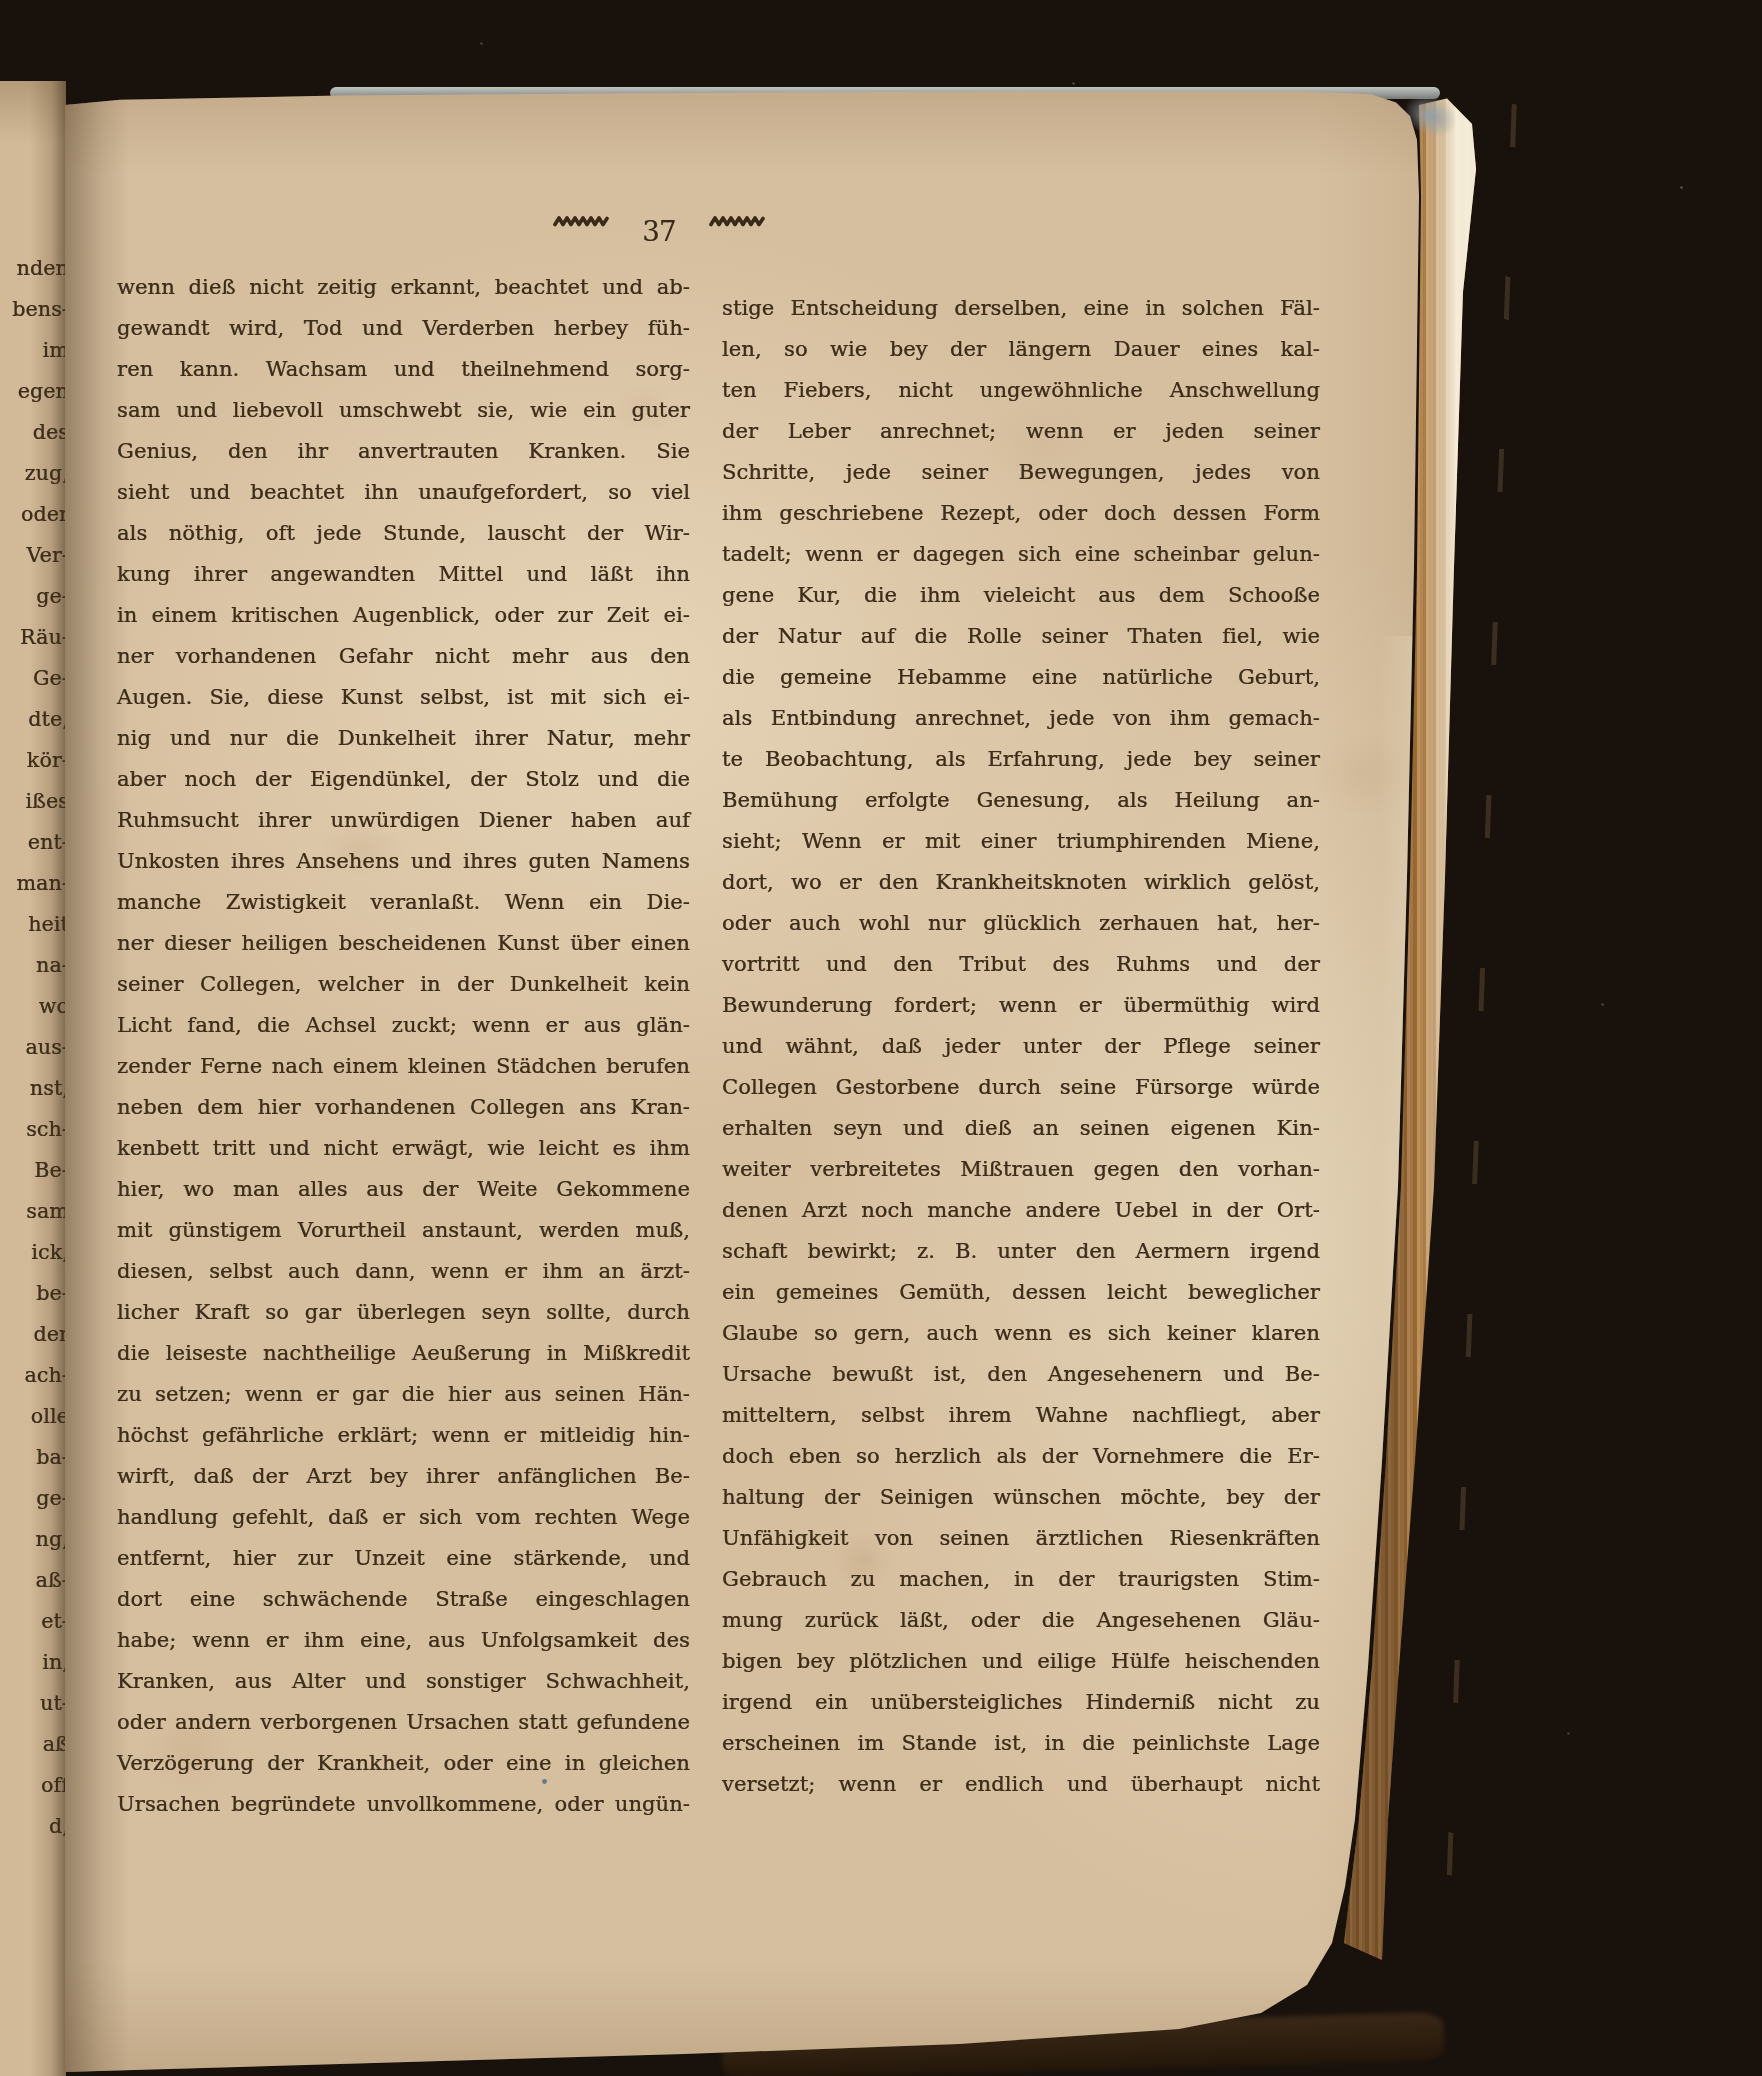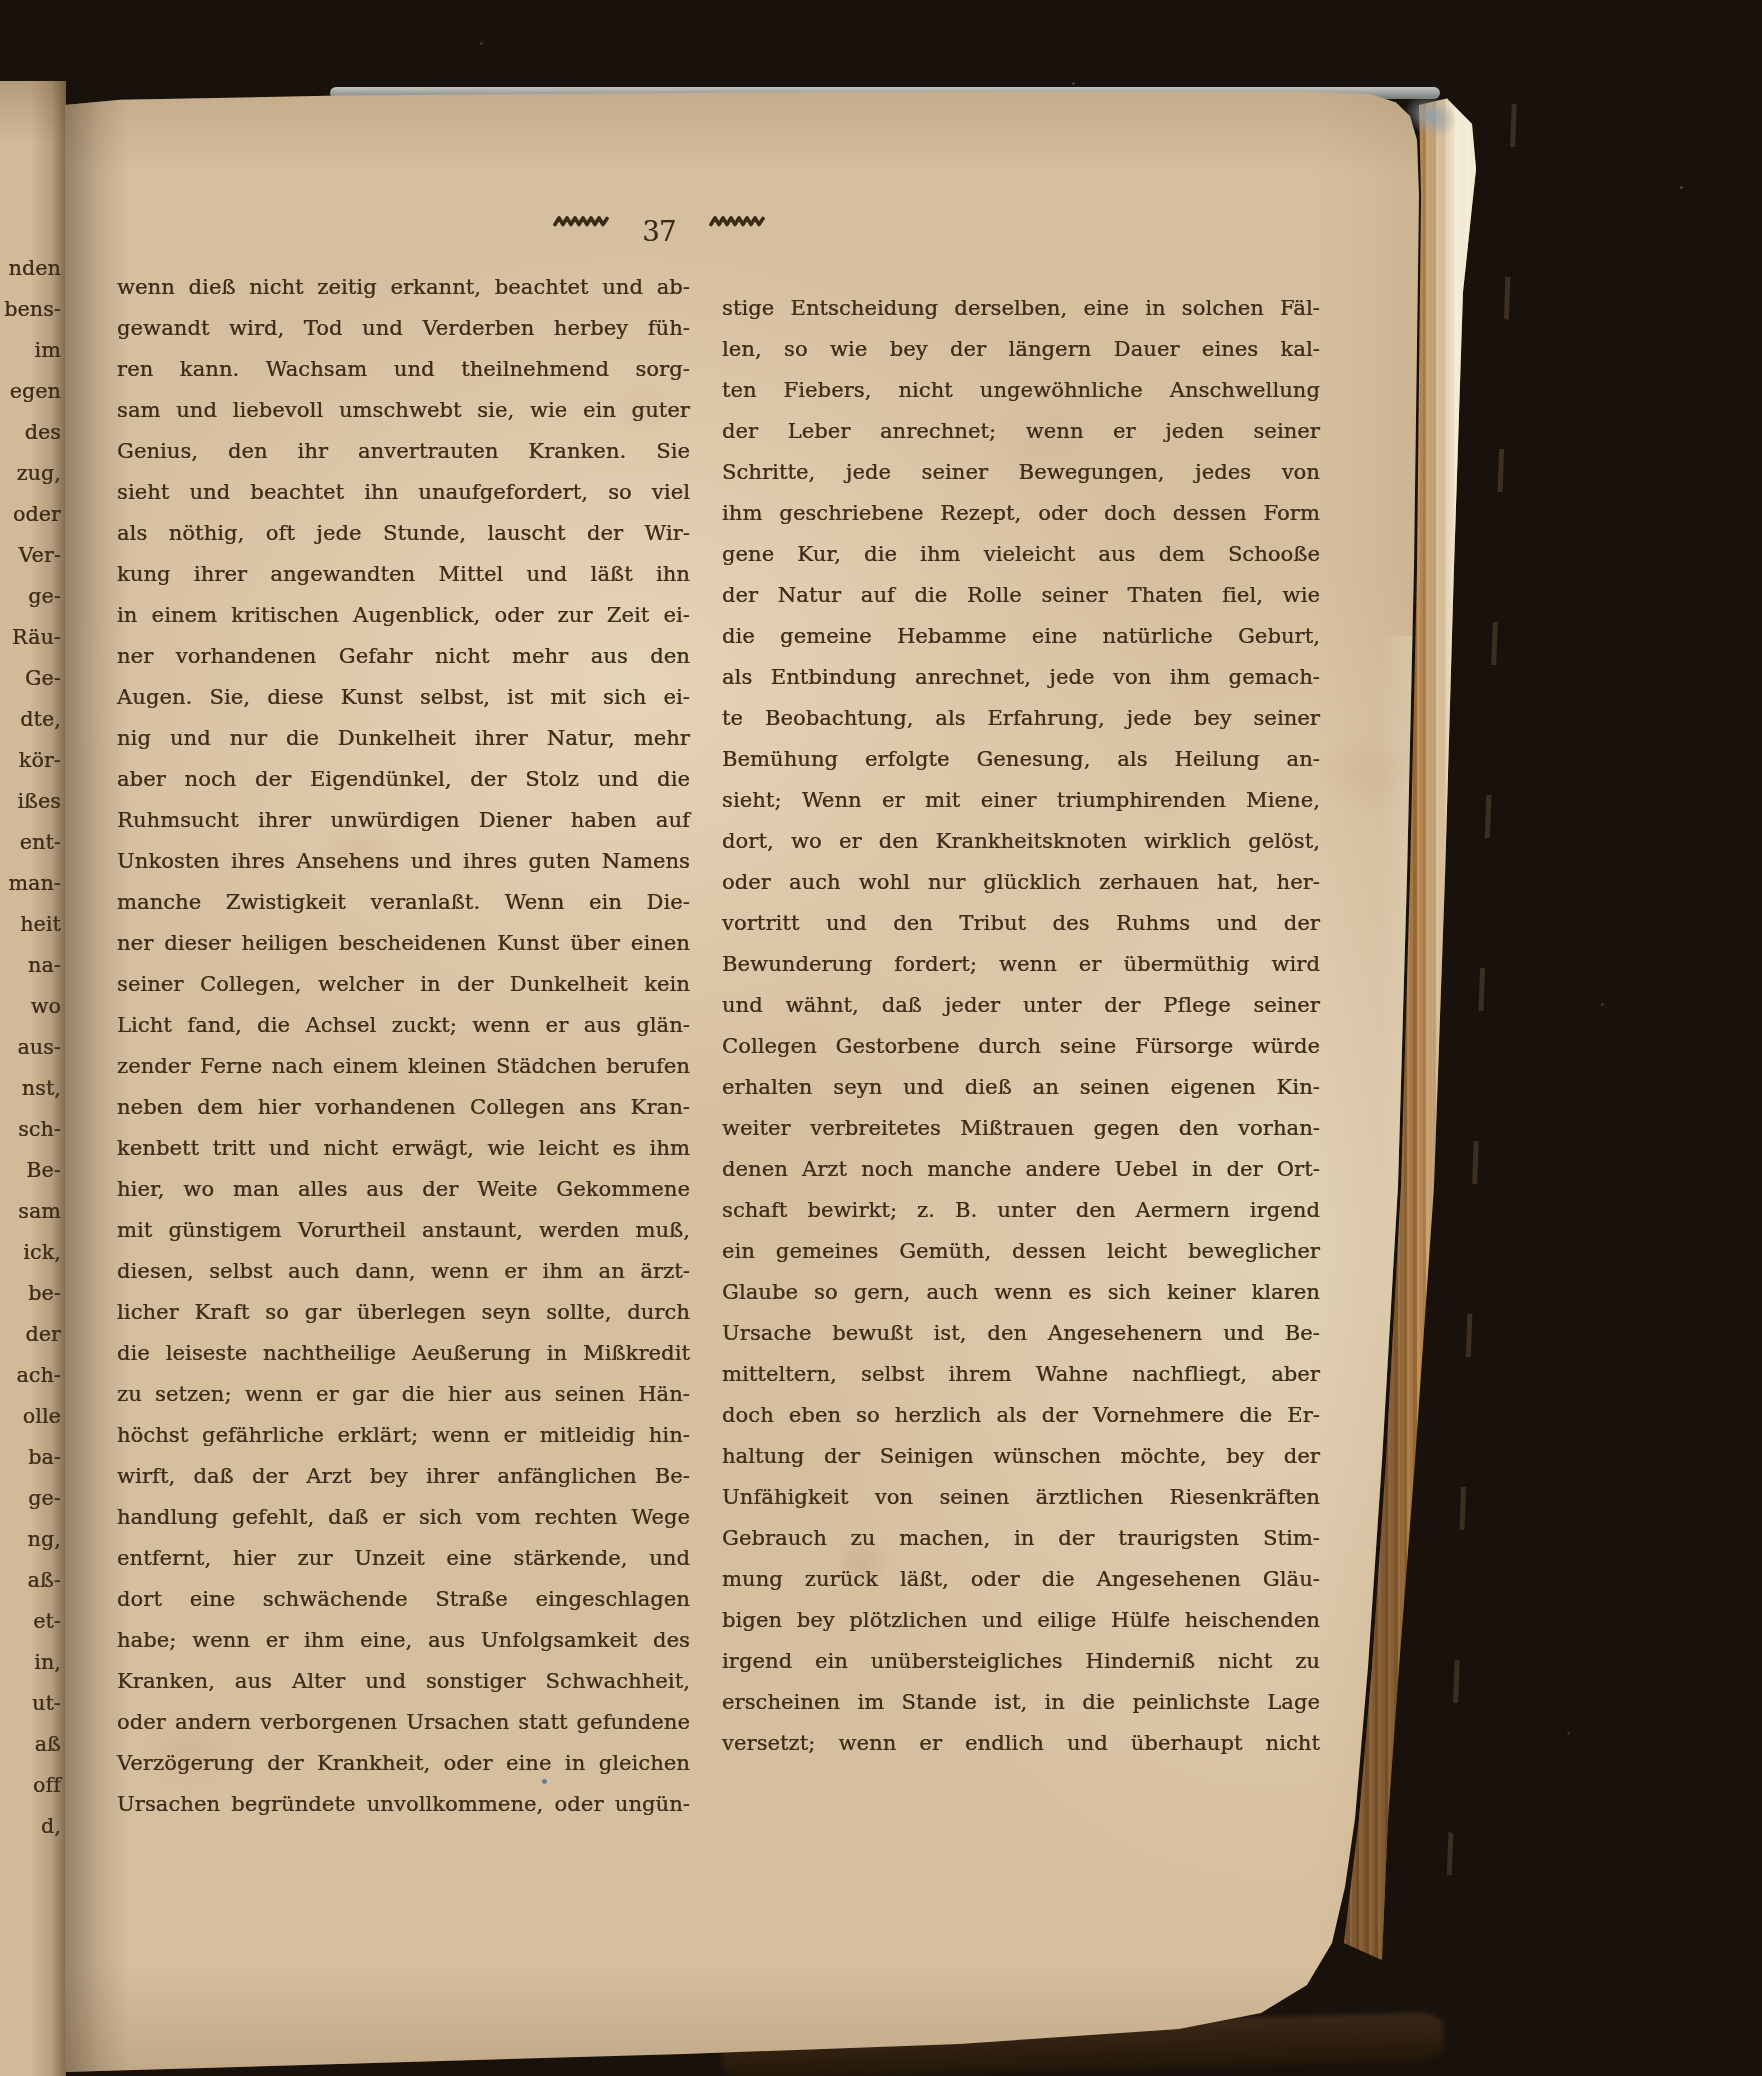--- a/index.html
+++ b/index.html
@@ -39,21 +39,21 @@
     background:linear-gradient(180deg,#c2c6c2,#9a9d99 55%,#787a76);
     border-radius:6.2px;}
 
   
   .adjacent-strip{position:absolute;left:0;top:81px;width:66px;height:1995px;
     background:
       linear-gradient(90deg, rgba(0,0,0,0) 45%, rgba(84,56,26,.22) 78%, rgba(43,26,10,.50) 100%),
       linear-gradient(180deg, rgba(90,60,30,.25), rgba(0,0,0,0) 62px),
       #d2ba99;
   }
-  .strip-lines{position:absolute;left:0;top:167px;width:63px;}
+  .strip-lines{position:absolute;left:8px;top:167px;width:63px;}
   .frag{height:41px;line-height:41px;text-align:right;padding-right:2.1px;
     font-size:20.6px;color:#3e2d1a;letter-spacing:0.1px;
     text-shadow:0.3px 0.3px 0.5px rgba(62,45,26,.55);
     -webkit-text-stroke:0.2px rgba(62,45,26,.8);
     white-space:nowrap;overflow:visible;}
 
   
   .page-edges{position:absolute;left:1279px;top:86px;width:316px;height:1987px;
     background:
       linear-gradient(90deg, rgba(58,34,14,.42) 0 110px, rgba(0,0,0,0) 141px,
@@ -226,20 +226,21 @@
         <div class="line">Verzögerung der Krankheit, oder eine in gleichen</div>
         <div class="line">Ursachen begründete unvollkommene, oder ungün-</div>
       </div>
     <div class="col col-right">
         <div class="line">stige Entscheidung derselben, eine in solchen Fäl-</div>
         <div class="line">len, so wie bey der längern Dauer eines kal-</div>
         <div class="line">ten Fiebers, nicht ungewöhnliche Anschwellung</div>
         <div class="line">der Leber anrechnet; wenn er jeden seiner</div>
         <div class="line">Schritte, jede seiner Bewegungen, jedes von</div>
         <div class="line">ihm geschriebene Rezept, oder doch dessen Form</div>
+        <div class="line">tadelt; wenn er dagegen sich eine scheinbar gelun-</div>
         <div class="line">gene Kur, die ihm vieleicht aus dem Schooße</div>
         <div class="line">der Natur auf die Rolle seiner Thaten fiel, wie</div>
         <div class="line">die gemeine Hebamme eine natürliche Geburt,</div>
         <div class="line">als Entbindung anrechnet, jede von ihm gemach-</div>
         <div class="line">te Beobachtung, als Erfahrung, jede bey seiner</div>
         <div class="line">Bemühung erfolgte Genesung, als Heilung an-</div>
         <div class="line">sieht; Wenn er mit einer triumphirenden Miene,</div>
         <div class="line">dort, wo er den Krankheitsknoten wirklich gelöst,</div>
         <div class="line">oder auch wohl nur glücklich zerhauen hat, her-</div>
         <div class="line">vortritt und den Tribut des Ruhms und der</div>

